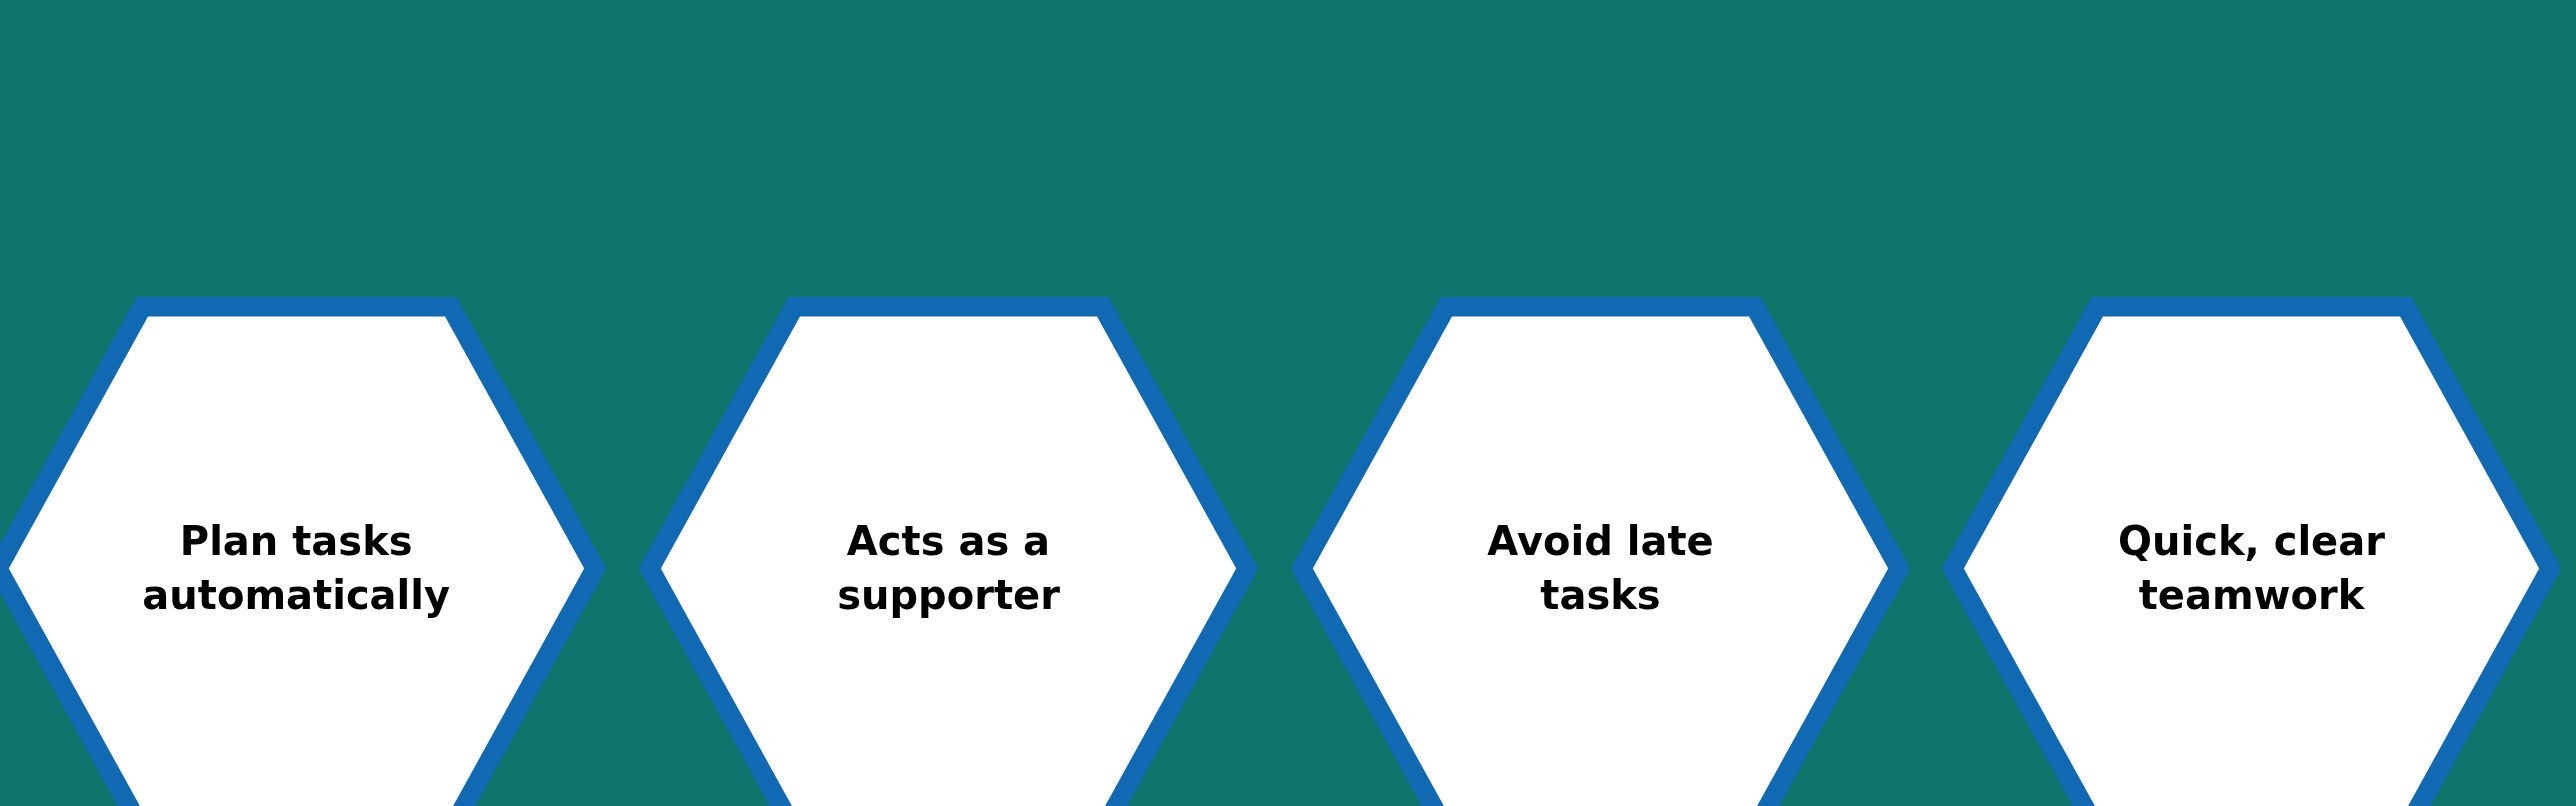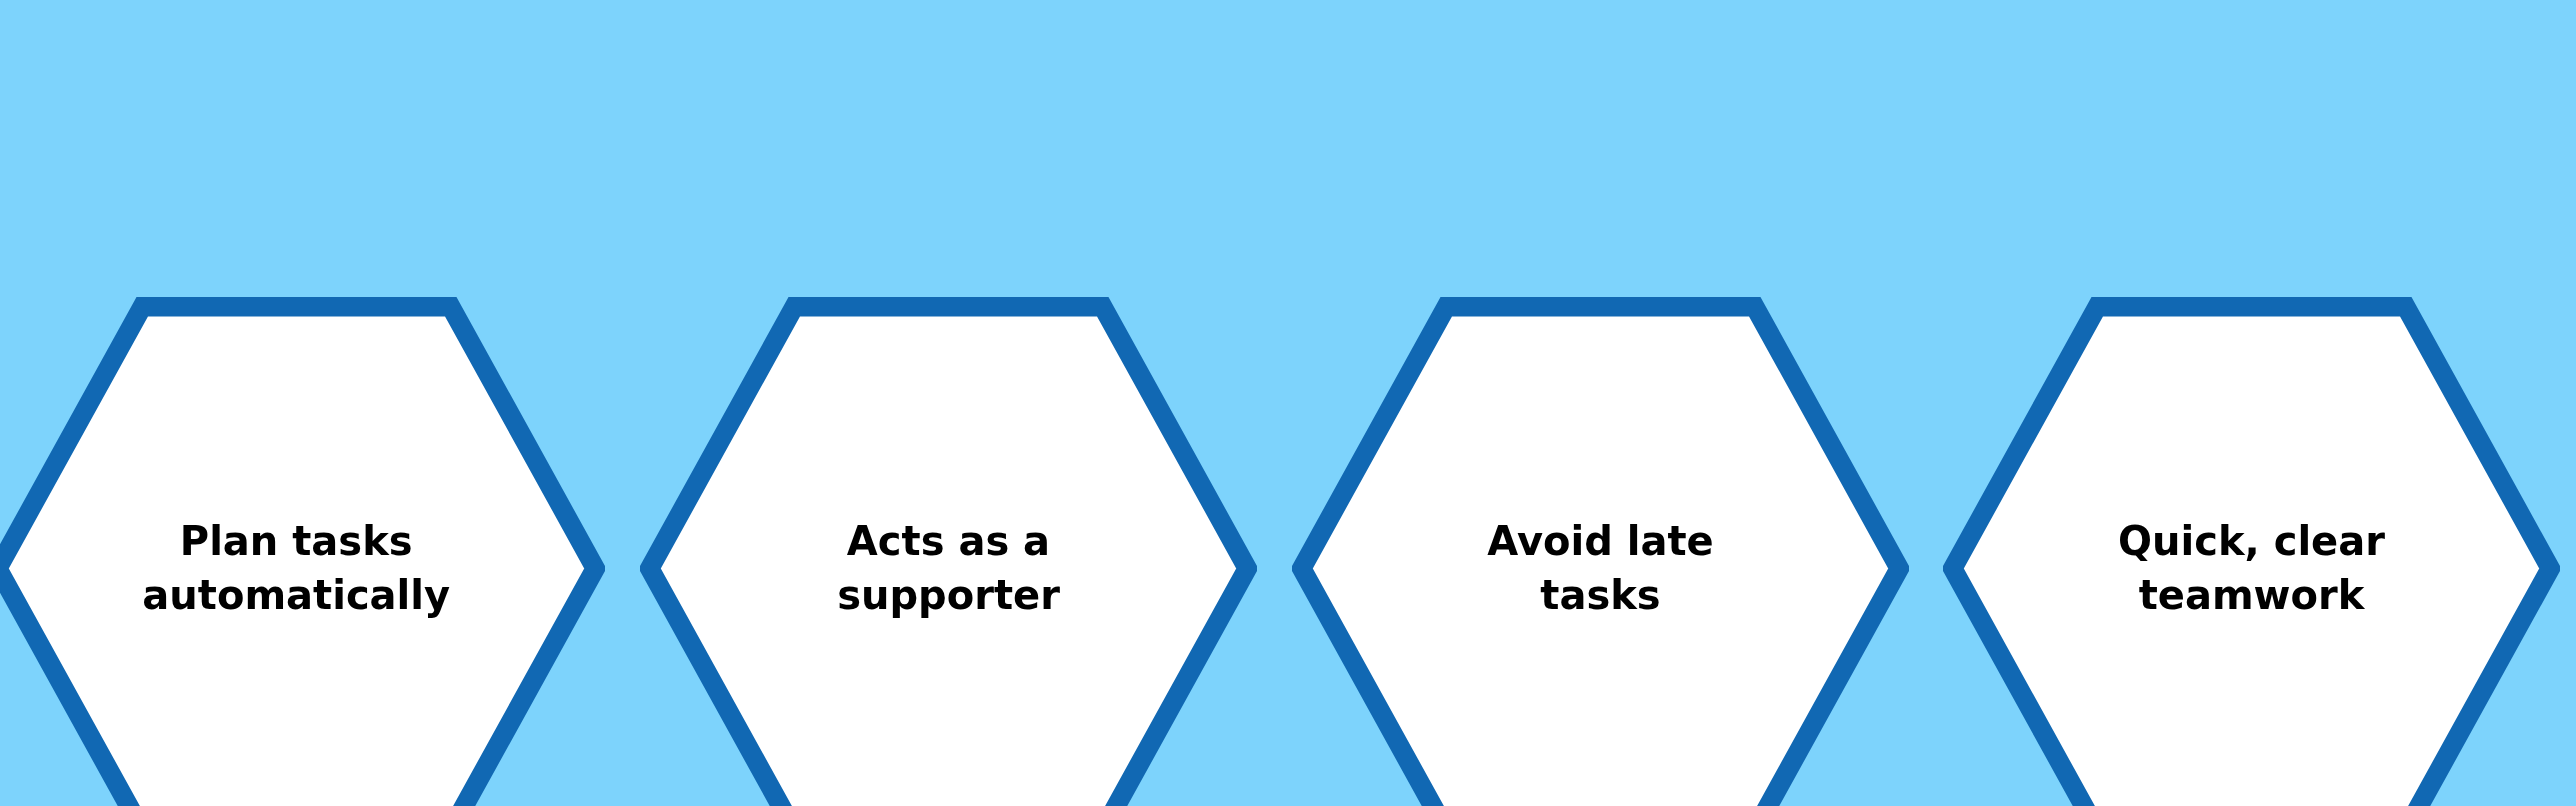--- a/index.html
+++ b/index.html
@@ -55,21 +55,21 @@
     pointer-events: none;
   }
   .hex-1 { left: -12.3px; }
   .hex-2 { left: 640px; }
   .hex-3 { left: 1292px; }
   .hex-4 { left: 1943px; }
 </style>
 </head>
 <body style="background: rgb(0, 0, 0);">
 
-<div id="canvas" style="background: #7dd3fc;">
+<div id="canvas" style="background: #0f766e;">
   <div class="hex-row">
 
     <div class="hex hex-1">
       <svg viewBox="0 0 700 616" preserveAspectRatio="none">
         <polygon points="175,11 525,11 689,308 525,605 175,605 11,308" fill="#FFFFFF" stroke="#1168B3" stroke-width="22" stroke-linejoin="miter"></polygon>
       </svg>
       <div class="hex-label" style="color: rgb(0, 0, 0);">Plan tasks
 automatically</div>
     </div>
 

